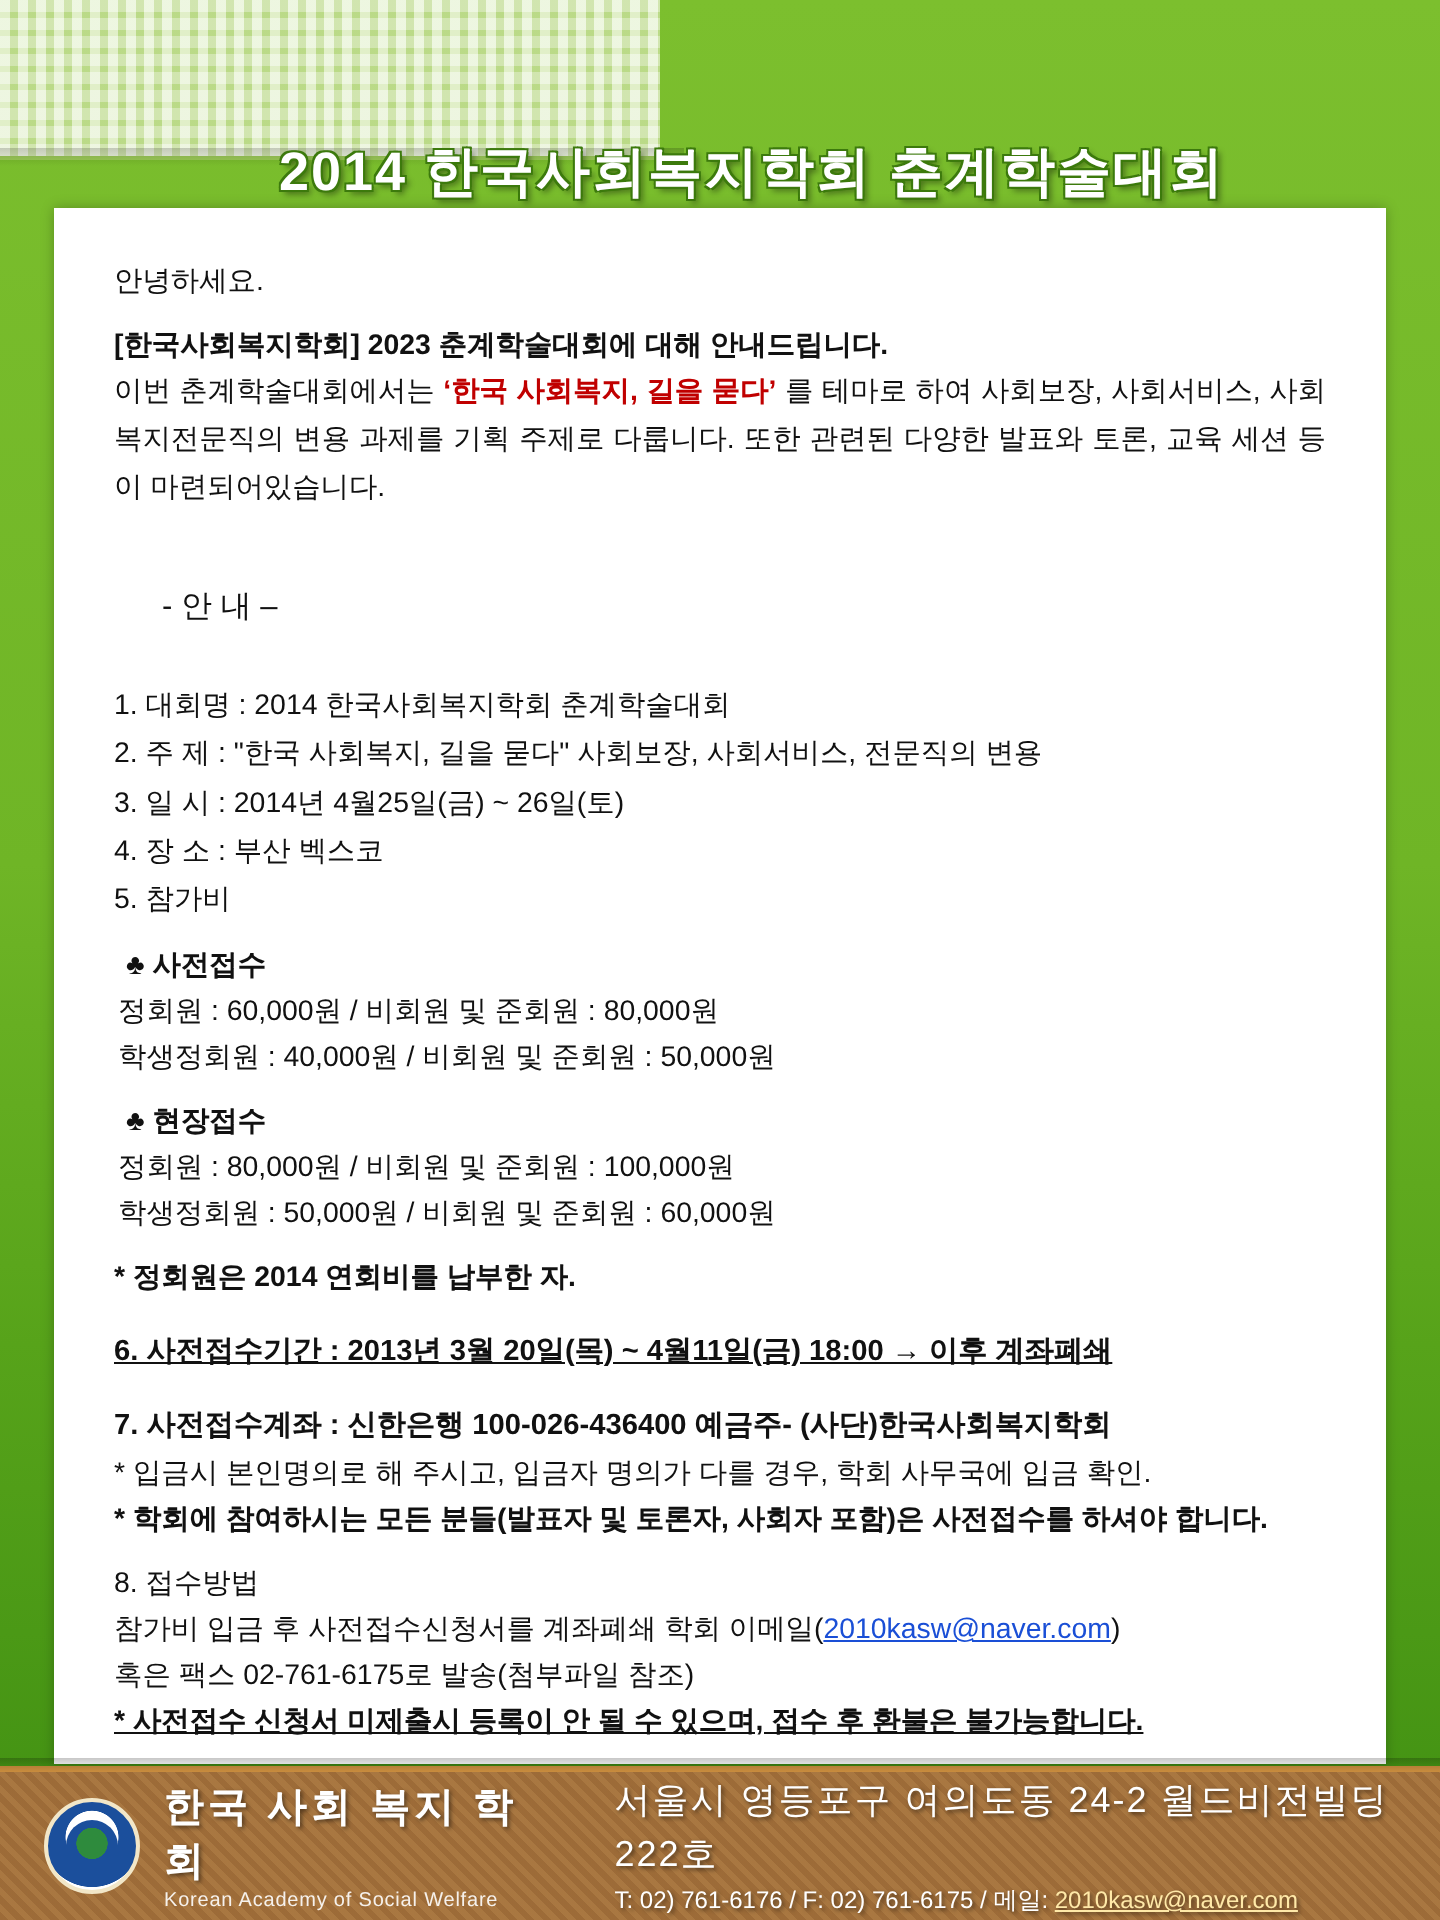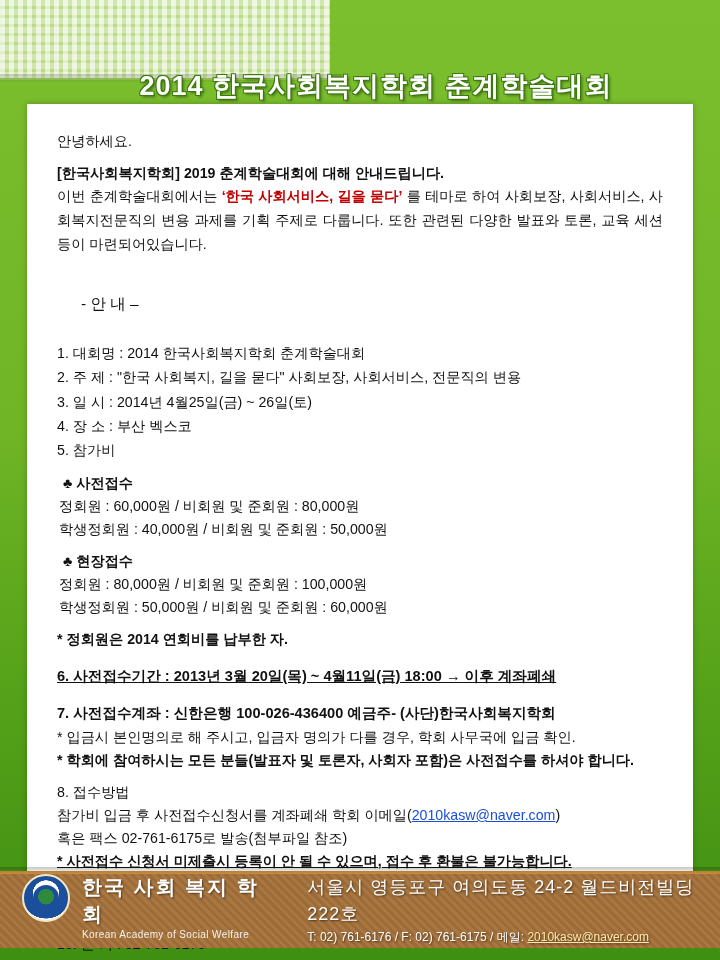--- a/index.html
+++ b/index.html
@@ -60,26 +60,26 @@
   .intro{margin:0;font-size:14.2px;line-height:1.68;text-align:justify;}
   .heading-anne{
     font-size:15.5px;font-weight:normal;margin:16px;padding-left:8px;
   }
   .list .ln{line-height:1.72;}
   .sub{padding-left:2px;}
   .clubline{font-weight:bold;padding-left:6px;}
   .bigline{font-size:14.6px;font-weight:bold;}
   
   .footer{
-    position:absolute;left:0;bottom:12px;width:720px;height:74px;
+    position:absolute;left:0;bottom:0;width:720px;height:74px;
     background:
       linear-gradient(rgba(120,75,35,.25),rgba(120,75,35,.25)),
       repeating-linear-gradient(45deg,#a9763f 0px,#a9763f 3px,#b9864b 3px,#b9864b 6px);
     border-top:3px solid #c98c3d;
-    display:flex;align-items:flex-start;
+    display:flex;align-items:center;
   }
   .footer:before{
     content:"";position:absolute;left:0;right:0;top:-7px;height:7px;
     background:linear-gradient(to bottom,rgba(0,0,0,.22),rgba(0,0,0,0));
   }
   .emblem{
     width:44px;height:44px;margin-left:22px;border-radius:50%;
     background:radial-gradient(circle at 50% 40%,#ffffff 0 38%,#1b4f9c 39% 72%,#ffffff 73% 80%,#1b4f9c 81%);
     border:2px solid #f2e7c8;
     position:relative;flex:0 0 auto;
@@ -105,23 +105,23 @@
 
   <div class="title-band">
     <div class="t">2014 한국사회복지학회 춘계학술대회</div>
   </div>
 
   <div class="card">
     <div class="card-inner">
 
       <p class="ln">안녕하세요.</p>
       <div class="gap-s"></div>
-      <p class="ln b">[한국사회복지학회] 2019 춘계학술대회에 대해 안내드립니다.</p>
+      <p class="ln b">[한국사회복지학회] 2023 춘계학술대회에 대해 안내드립니다.</p>
 
-      <p class="intro"><span>이번 춘계학술대회에서는 </span><span class="red b">‘한국 사회서비스, 길을 묻다’</span><span> 를 테마로 하여 사회보장, 사회서비스, 사회복지전문직의 변용 과제를 기획 주제로 다룹니다. 또한 관련된 다양한 발표와 토론, 교육 세션 등이 마련되어있습니다.</span></p>
+      <p class="intro"><span>이번 춘계학술대회에서는 </span><span class="red b">‘한국 사회복지, 길을 묻다’</span><span> 를 테마로 하여 사회보장, 사회서비스, 사회복지전문직의 변용 과제를 기획 주제로 다룹니다. 또한 관련된 다양한 발표와 토론, 교육 세션 등이 마련되어있습니다.</span></p>
 
       <div class="gap-l"></div>
       <p class="heading-anne">- 안 내 –</p>
       <div class="gap-s"></div>
 
       <div class="list">
         <p class="ln">1. 대회명 : 2014 한국사회복지학회 춘계학술대회</p>
         <p class="ln">2. 주     제 : "한국 사회복지, 길을 묻다" 사회보장, 사회서비스, 전문직의 변용</p>
         <p class="ln">3. 일     시 : 2014년 4월25일(금) ~ 26일(토)</p>
         <p class="ln">4. 장     소 : 부산 벡스코</p>

